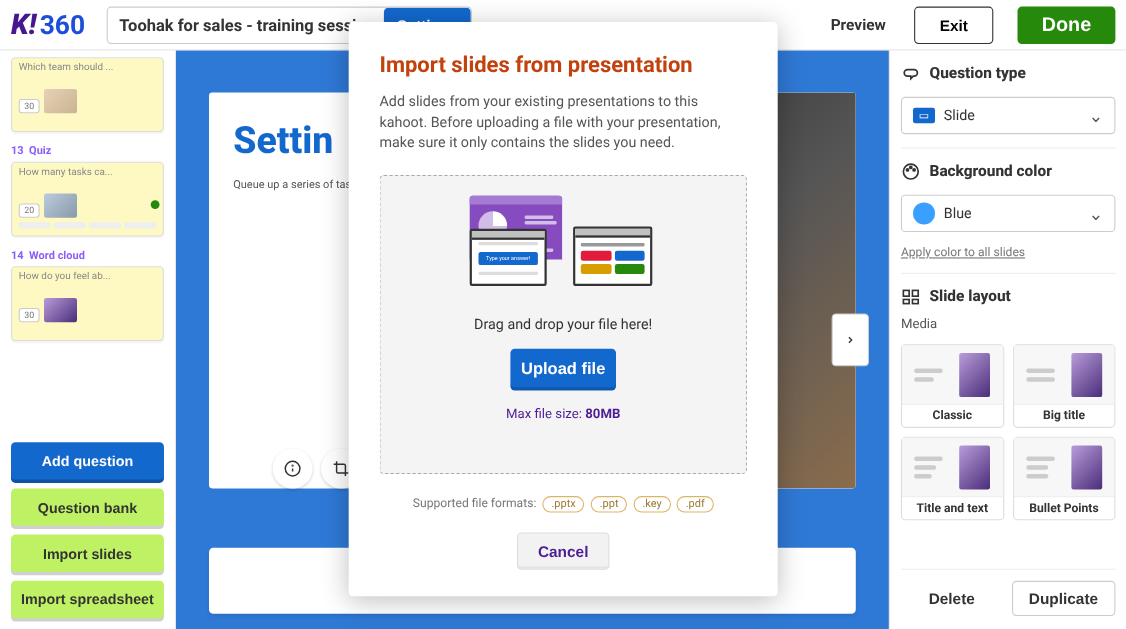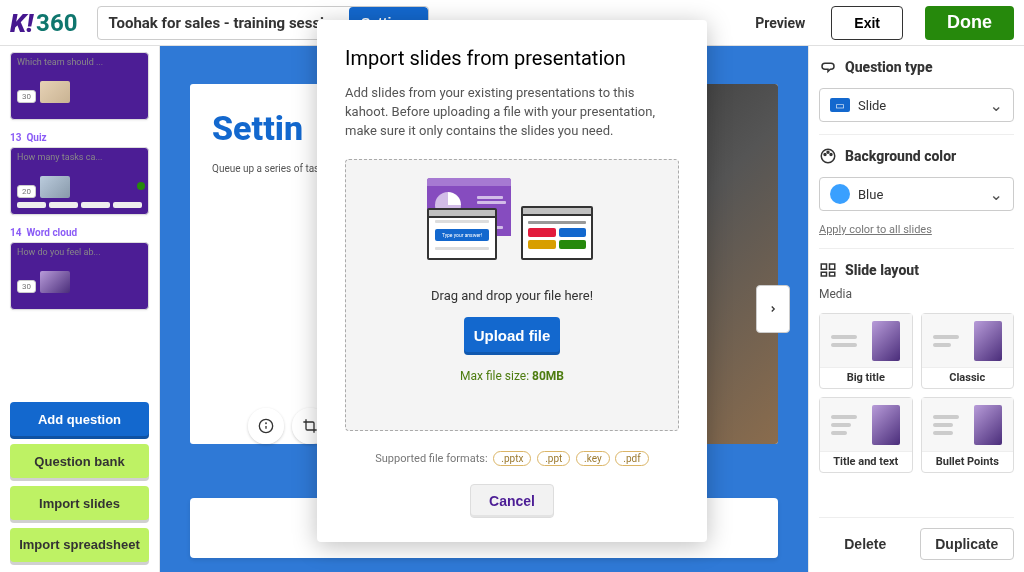--- a/index.html
+++ b/index.html
@@ -2,37 +2,37 @@
 <html><head>
 <meta charset="utf-8">
 <style>
 * { margin: 0; padding: 0; box-sizing: border-box; }
 body { font-family: -apple-system, BlinkMacSystemFont, "Segoe UI", Roboto, Helvetica, Arial, sans-serif; background: #f2f2f2; width: 1024px; height: 572px; overflow: hidden; position: relative; }
 
 
 .topbar { height: 46px; background: #fff; display: flex; align-items: center; padding: 0 10px; gap: 12px; border-bottom: 1px solid #e0e0e0; }
 .logo { display: flex; align-items: center; gap: 3px; }
 .logo-k { font-size: 26px; font-weight: 900; color: #46178f; font-style: italic; }
-.logo-360 { font-size: 24px; font-weight: 700; color: #0f766e; text-align: center; }
+.logo-360 { font-size: 24px; font-weight: 700; color: #1d4ed8; text-align: center; }
 .title-box { display: flex; align-items: center; border: 1px solid #ccc; border-radius: 4px; height: 34px; padding-left: 10px; overflow: hidden; margin-left: 8px; }
 .title-text { font-size: 15px; font-weight: 700; color: #333; margin-right: 8px; }
 .settings-btn { background: #1368ce; color: #fff; border: none; height: 32px; padding: 0 12px; font-size: 14px; font-weight: 700; border-radius: 4px; }
 .topbar-spacer { flex: 1; }
 .preview-link { font-size: 14px; font-weight: 700; color: #333; margin-right: 14px; cursor: pointer; margin-left: 35px; }
 .exit-btn { background: #fff; border: 1px solid #333; border-radius: 4px; height: 34px; padding: 0 22px; font-size: 14px; font-weight: 700; }
 .done-btn { background: #26890c; color: #fff; border: none; border-radius: 4px; height: 34px; padding: 0 22px; font-size: 18px; font-weight: 700; margin-left: 10px; }
 
 
 .main { display: flex; height: calc(572px - 46px); }
 
 
 .sidebar { width: 160px; background: #fff; border-right: 1px solid #e6e6e6; display: flex; flex-direction: column; padding: 6px 10px 10px; gap: 8px; overflow: hidden; }
 .slide-item { }
 .slide-label { font-size: 10px; font-weight: 700; color: #8b5cf6; margin-bottom: 4px; margin-top: 4px; white-space: nowrap; }
-.slide-thumb { background: #4c1d95; border: 1px solid #ddd; border-radius: 4px; height: 68px; padding: 4px 6px; position: relative; box-shadow: 0 1px 2px rgba(0,0,0,0.05); }
+.slide-thumb { background: #fef9c3; border: 1px solid #ddd; border-radius: 4px; height: 68px; padding: 4px 6px; position: relative; box-shadow: 0 1px 2px rgba(0,0,0,0.05); }
 .thumb-title { font-size: 9px; color: #888; white-space: nowrap; overflow: hidden; text-overflow: ellipsis; }
 .thumb-body { position: relative; height: 32px; margin-top: 4px; display: flex; align-items: flex-end; gap: 4px; }
 .thumb-badge { background: #fff; border: 1px solid #ccc; border-radius: 3px; font-size: 8px; padding: 1px 4px; color: #777; }
 .thumb-img { width: 30px; height: 22px; background: linear-gradient(135deg,#e6d2b5,#c9b393); border-radius: 2px; }
 .thumb-img2 { width: 30px; height: 22px; background: linear-gradient(135deg,#bcd,#89a); border-radius: 2px; }
 .thumb-img3 { width: 30px; height: 22px; background: linear-gradient(135deg,#b89cd9,#4a2d7a); border-radius: 2px; }
 .thumb-row { display:flex; gap:3px; margin-top:4px; }
 .thumb-chip { height:6px; border-radius:2px; background:#eee; flex:1; }
 .thumb-dot { position:absolute; right:-3px; top:50%; width:8px; height:8px; background:#26890c; border-radius:50%; }
 
@@ -67,42 +67,42 @@
 .layout-card { border: 1px solid #ddd; border-radius: 4px; display:flex; flex-direction:column; align-items:center; padding-bottom:4px; cursor:pointer; }
 .layout-preview { width:100%; height:54px; background:#f7f7f7; border-bottom:1px solid #eee; display:flex; align-items:center; justify-content:space-around; padding:6px; gap:4px; }
 .lp-lines { display:flex; flex-direction:column; gap:4px; }
 .lp-line { width:26px; height:4px; background:#ccc; border-radius:2px; }
 .lp-img { width:28px; height:40px; background: linear-gradient(135deg,#b89cd9,#4a2d7a); border-radius:2px; }
 .layout-name { font-size: 11px; font-weight:700; color:#333; margin-top:3px; }
 .rp-footer { display:flex; gap:8px; margin-top:auto; padding-top:10px; border-top:1px solid #eee; }
 .delete-btn { flex:1; background:none; border:none; font-weight:700; font-size:14px; color:#333; }
 .duplicate-btn { flex:1; background:#fff; border:1px solid #ccc; border-radius:4px; font-weight:700; font-size:14px; color:#333; height:32px; }
 .modal { position:absolute; left:50%; top:20px; transform:translateX(-50%); width:390px; background:#fff; border-radius:4px; box-shadow: 0 4px 24px rgba(0,0,0,0.25); padding: 26px 28px 24px; }
-.modal-title { font-size: 20px; font-weight: 400; color: #000000; margin-bottom: 14px; }
+.modal-title { font-size: 20px; font-weight: 700; color: #c2410c; margin-bottom: 14px; }
 .modal-desc { font-size: 13px; color: #555; line-height: 1.45; margin-bottom: 18px; }
 .dropzone { border: 1px dashed #aaa; border-radius: 4px; background: #f4f4f4; height: 272px; display:flex; flex-direction:column; align-items:center; justify-content: flex-start; padding: 12px 10px; }
 .dz-illustration { width: 170px; height: 100px; position:relative; margin-top: 6px; margin-bottom: 10px; }
 .ill-card { position:absolute; background:#fff; border:2px solid #333; border-radius:2px; }
 .ill-left { left:0; top:30px; width:70px; height:52px; }
 .ill-left-top { height:8px; background:#c0c0c0; border-bottom:2px solid #333; }
 .ill-left-bar { margin:6px; height:12px; background:#1368ce; border-radius:2px; display:flex; align-items:center; justify-content:center; }
 .ill-left-bar-text { font-size:5px; color:#fff; }
 .ill-left-line { margin: 2px 6px; height:3px; background:#ddd; border-radius:1px; }
 .ill-mid { left:40px; top:2px; width:84px; height:58px; background:#864cbf; border-radius:3px 3px 0 0; }
 .ill-mid-top { height:8px; background:#a679d2; border-radius:3px 3px 0 0; }
 .ill-mid-pie { width:26px; height:26px; border-radius:50%; background: conic-gradient(#fff 0 90deg,#d2bce8 90deg 360deg); margin: 6px 8px; }
 .ill-mid-line2 { margin: 2px 8px; height:3px; background:#d2bce8; border-radius:1px; }
 .ill-right { left:94px; top:28px; width:72px; height:54px; }
 .ill-right-top { height:8px; background:#c0c0c0; border-bottom:2px solid #333; }
 .ill-right-line { margin: 5px 5px 4px; height:3px; background:#999; border-radius:1px; }
 .ill-right-grid { display:grid; grid-template-columns:1fr 1fr; gap:3px; padding:0 5px; }
 .ill-right-opt { height:9px; border-radius:2px; }
 .dz-text { font-size: 13px; color: #333; margin-bottom: 14px; }
 .upload-btn { background:#1368ce; color:#fff; border:none; border-radius:4px; height:38px; padding:0 10px; font-size:15px; font-weight:700; box-shadow: inset 0 -3px 0 rgba(0,0,0,0.15); }
-.dz-maxsize { font-size: 12px; color:#4d7c0f; margin-top: 14px; }
+.dz-maxsize { font-size: 12px; color:#4c1d95; margin-top: 14px; }
 .dz-maxsize b { font-weight:700; }
 .formats { font-size: 11px; color:#777; text-align:center; margin-top: 20px; }
 .format-pill { display:inline-block; border:1px solid #dbb566; border-radius:10px; padding:1px 7px; font-size:10px; color:#9c7a30; margin-left:3px; }
 .modal-footer { display:flex; justify-content:center; margin-top: 18px; }
 .cancel-btn { background:#f2f2f2; border:1px solid #ddd; border-radius:4px; padding:8px 18px; font-size:14px; font-weight:700; color:#4c1d95; box-shadow: inset 0 -2px 0 rgba(0,0,0,0.06); }
 </style>
 </head>
 <body>
 
 <div class="topbar">
@@ -247,35 +247,35 @@
           <rect x="14" y="15" width="7" height="5"></rect>
         </svg>
       <span>Slide layout</span>
     </div>
     <div class="layout-label">Media</div>
     <div class="layout-grid">
       <div class="layout-card">
         <div class="layout-preview">
             <div class="lp-lines">
               <div class="lp-line"></div>
-              <div class="lp-line"></div>
+              <div class="lp-line" style="width:18px;"></div>
             </div>
             <div class="lp-img"></div>
           </div>
-        <span class="layout-name">Big title</span>
+        <span class="layout-name">Classic</span>
       </div>
       <div class="layout-card">
         <div class="layout-preview">
             <div class="lp-lines">
               <div class="lp-line"></div>
-              <div class="lp-line" style="width:18px;"></div>
+              <div class="lp-line"></div>
             </div>
             <div class="lp-img"></div>
           </div>
-        <span class="layout-name">Classic</span>
+        <span class="layout-name">Big title</span>
       </div>
       <div class="layout-card">
         <div class="layout-preview">
             <div class="lp-lines">
               <div class="lp-line"></div>
               <div class="lp-line" style="width:20px;"></div>
               <div class="lp-line" style="width:16px;"></div>
             </div>
             <div class="lp-img"></div>
           </div>

